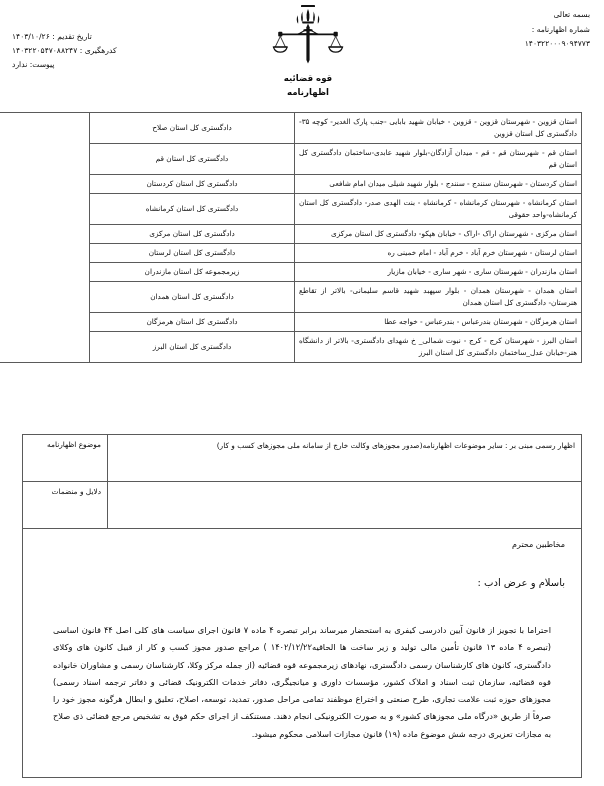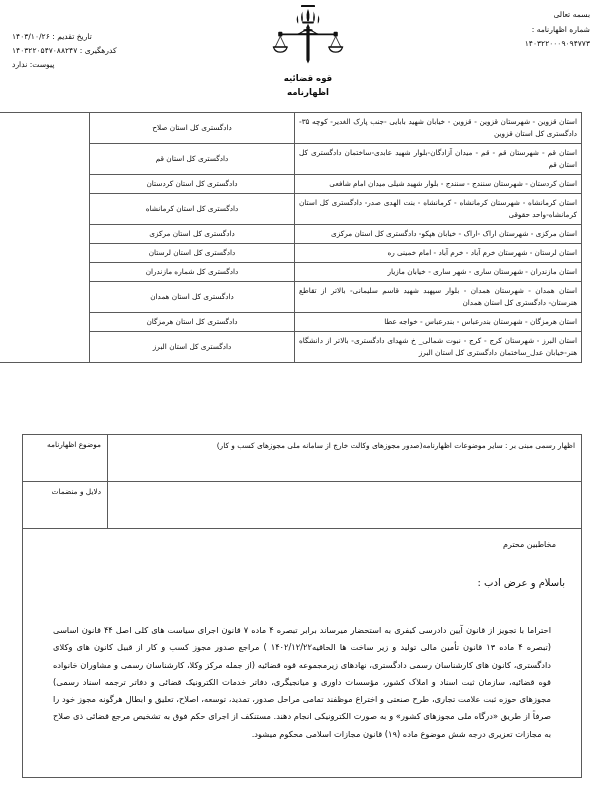--- a/index.html
+++ b/index.html
@@ -152,21 +152,21 @@
     top: 518px;
     bottom: 8px;
     border: 1px solid #5a5a5a;
     border-top: none;
     box-sizing: border-box;
     padding: 16px 14px 10px 14px;
   }
   .addressee {
     font-size: 8px;
     text-align: right;
-    margin: 6px 11px 0 0;
+    margin: 6px 2px 0 0;
     font-weight: normal;
   }
   .greeting {
     font-size: 10px;
     text-align: right;
     margin: 28px 2px 8px 0;
   }
   .body-para {
     font-size: 8.3px;
     line-height: 2.08;
@@ -271,21 +271,21 @@
           <td class="c-name">دادگستری کل استان مرکزی</td>
         </tr>
 
         <tr>
           <td class="c-addr">استان لرستان - شهرستان خرم آباد - خرم آباد - امام خمینی ره</td>
           <td class="c-name">دادگستری کل استان لرستان</td>
         </tr>
 
         <tr>
           <td class="c-addr">استان مازندران - شهرستان ساری - شهر ساری - خیابان مازیار</td>
-          <td class="c-name">دادگستری کل شماره مازندران</td>
+          <td class="c-name">زیرمجموعه کل استان مازندران</td>
         </tr>
 
         <tr>
           <td class="c-addr">استان همدان - شهرستان همدان - بلوار سپهبد شهید قاسم سلیمانی- بالاتر از تقاطع هنرستان- دادگستری کل استان همدان</td>
           <td class="c-name">دادگستری کل استان همدان</td>
         </tr>
 
         <tr>
           <td class="c-addr">استان هرمزگان - شهرستان بندرعباس - بندرعباس - خواجه عطا</td>
           <td class="c-name">دادگستری کل استان هرمزگان</td>

